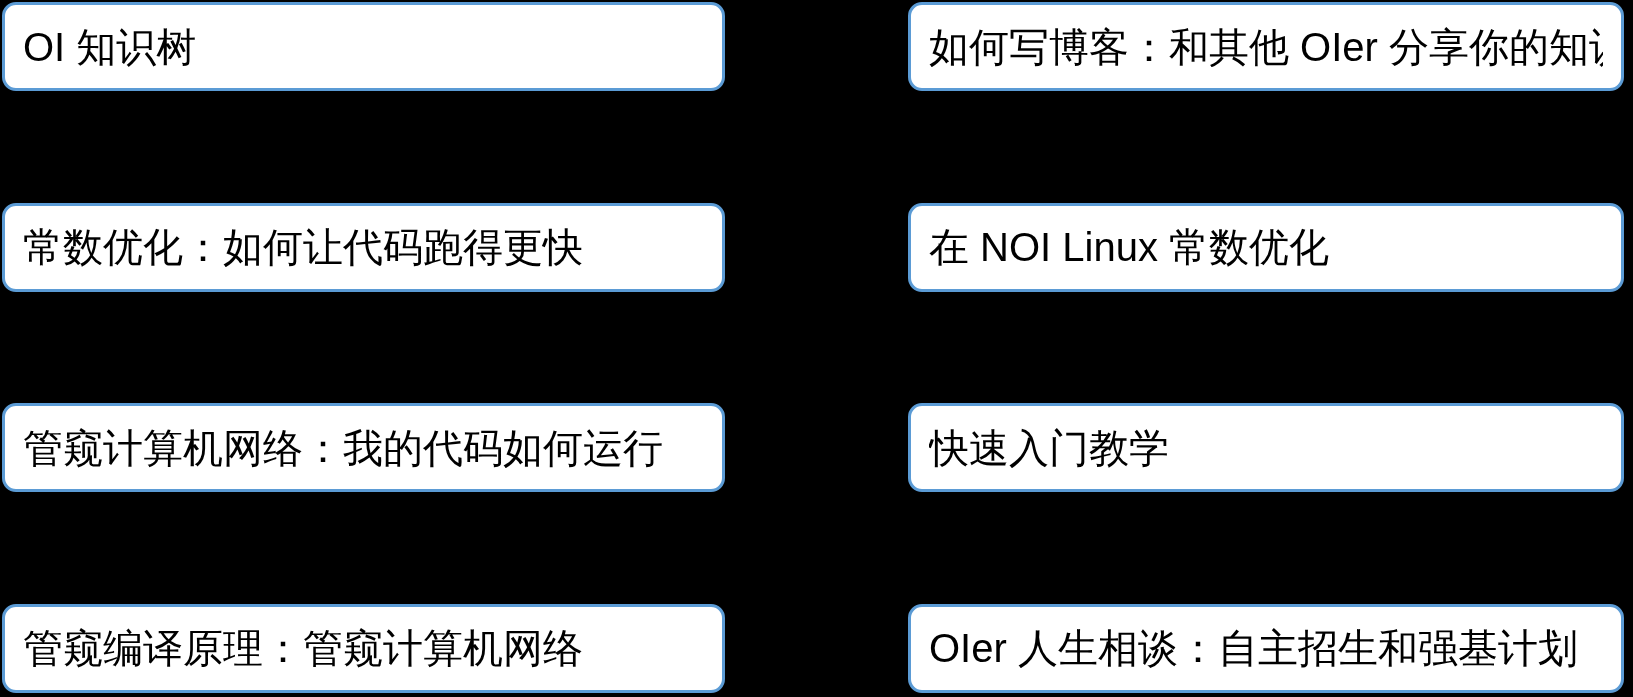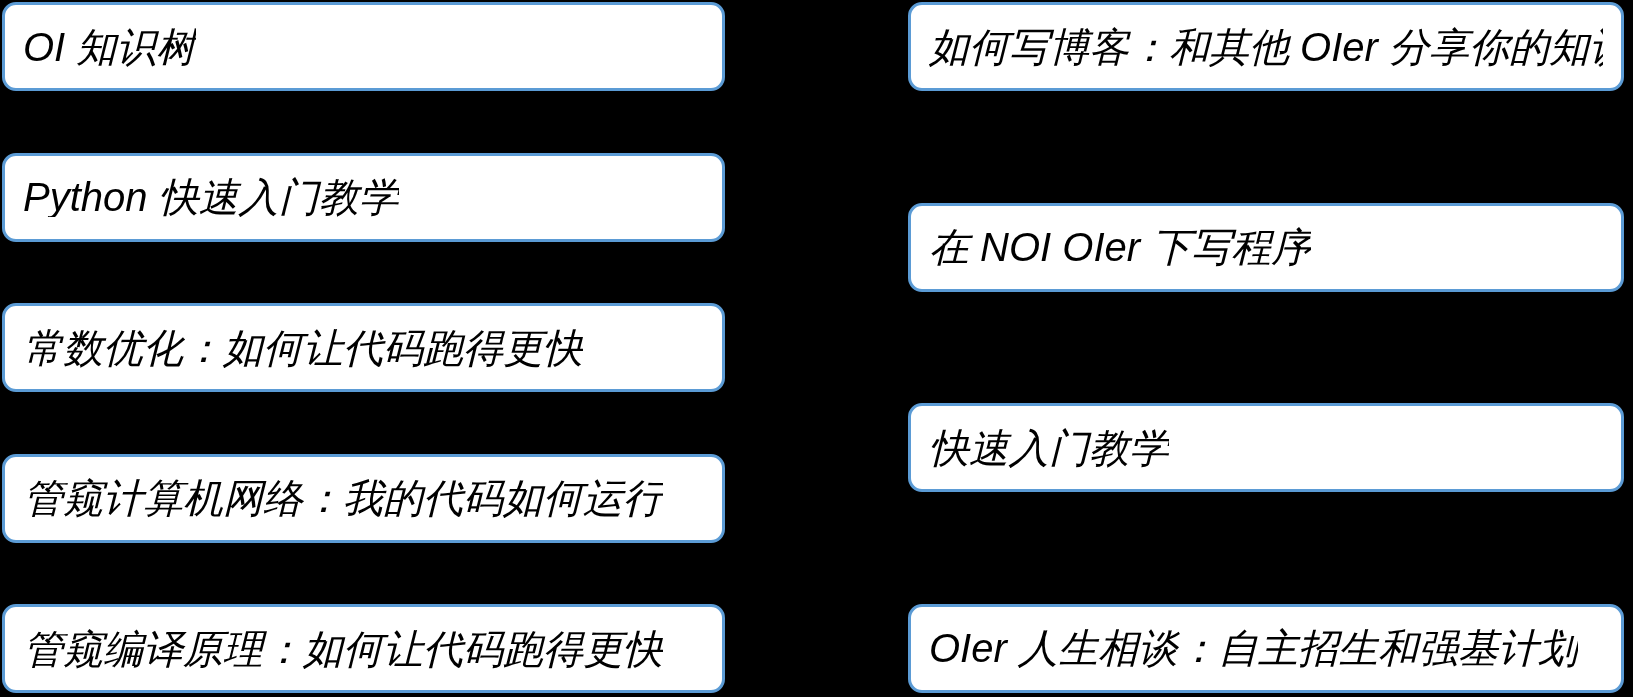--- a/index.html
+++ b/index.html
@@ -38,59 +38,55 @@
   .topic-card {
     box-sizing: border-box;
     height: 89px;
     background: #ffffff;
     border: 3px solid #5b9bd5;
     border-radius: 14px;
     display: flex;
     align-items: center;
     padding: 0 18px;
     cursor: pointer;
-    font-style: italic;
   }
   .topic-card .label {
     font-size: 40px;
     line-height: 1;
     color: #000000;
     white-space: nowrap;
     overflow: hidden;
   }
 </style>
 </head>
 <body>
 
 <div class="canvas">
 
   <div class="column left">
     <div class="topic-card">
       <span class="label">OI 知识树</span>
     </div>
     <div class="topic-card">
-      <span class="label">Python 快速入门教学</span>
-    </div>
-    <div class="topic-card">
       <span class="label">常数优化：如何让代码跑得更快</span>
     </div>
     <div class="topic-card">
       <span class="label">管窥计算机网络：我的代码如何运行</span>
     </div>
     <div class="topic-card">
-      <span class="label">管窥编译原理：如何让代码跑得更快</span>
+      <span class="label">管窥编译原理：管窥计算机网络</span>
     </div>
   </div>
 
   <div class="column right">
     <div class="topic-card">
       <span class="label">如何写博客：和其他 OIer 分享你的知识</span>
     </div>
     <div class="topic-card">
-      <span class="label">在 NOI OIer 下写程序</span>
+      <span class="label">在 NOI Linux 常数优化</span>
     </div>
     <div class="topic-card">
       <span class="label">快速入门教学</span>
     </div>
     <div class="topic-card">
       <span class="label">OIer 人生相谈：自主招生和强基计划</span>
     </div>
   </div>
 
 </div>

